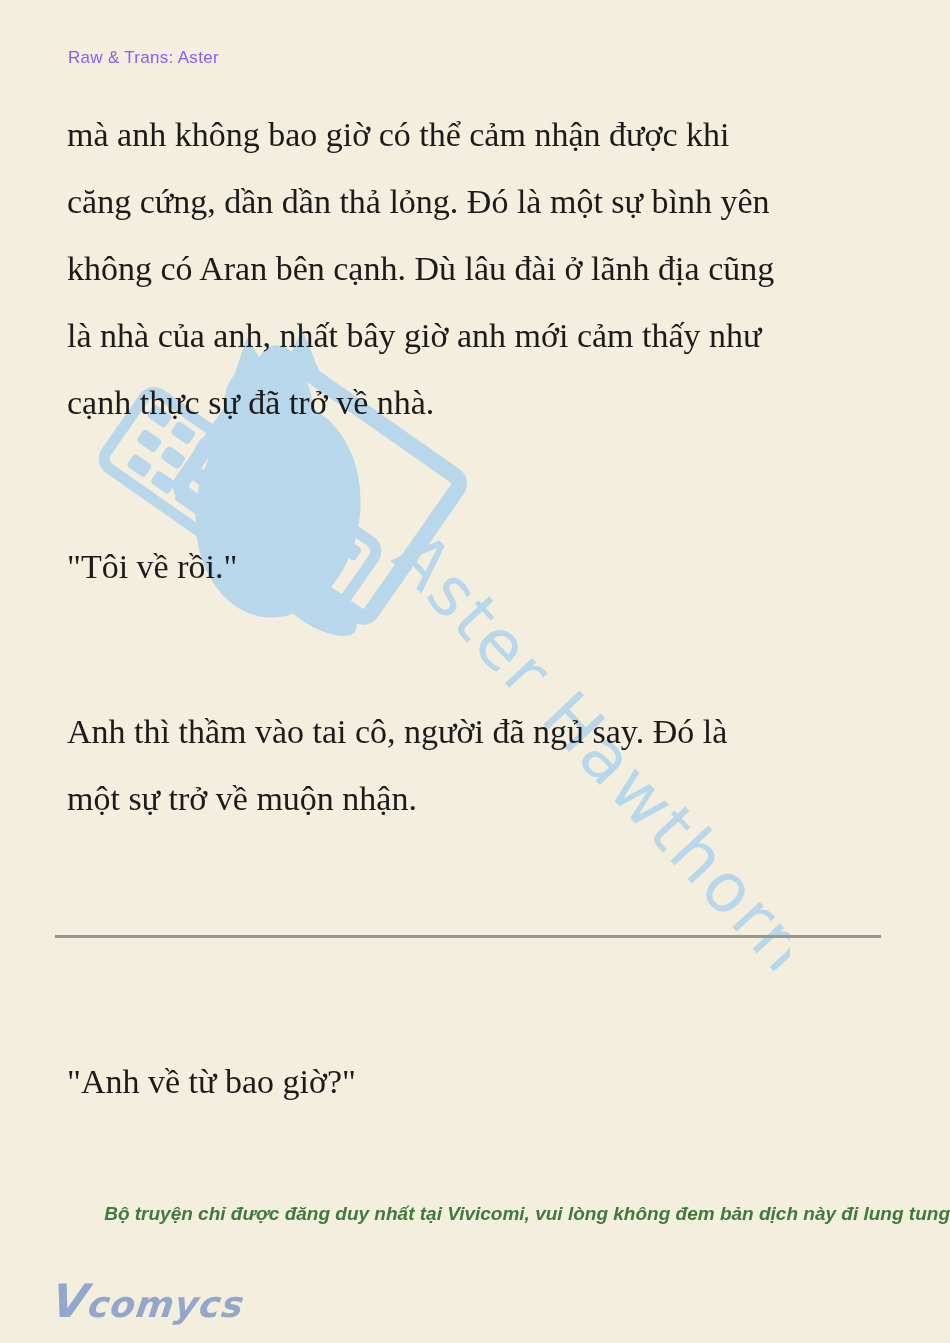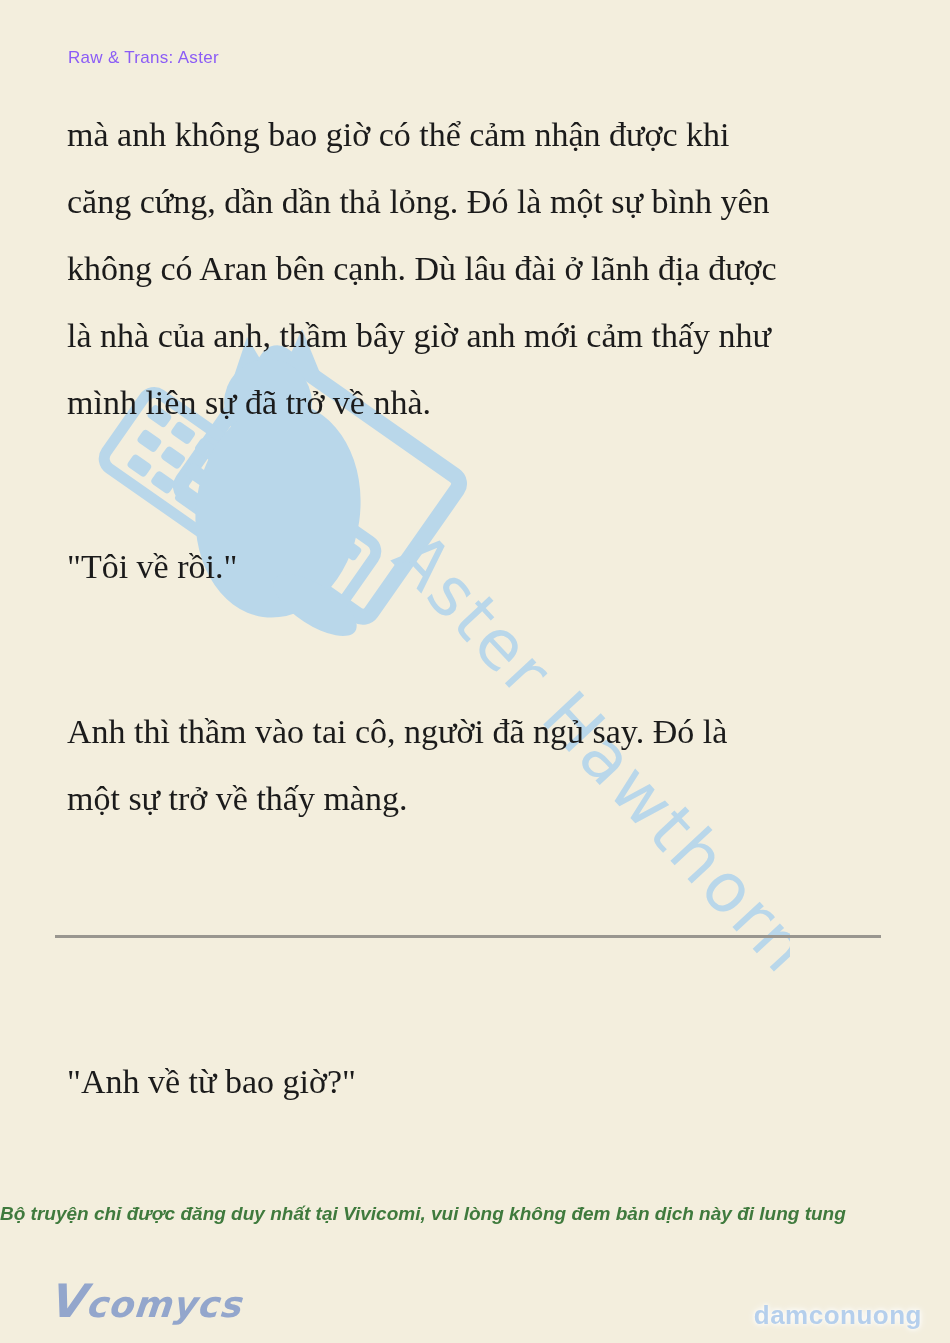--- a/index.html
+++ b/index.html
@@ -21,21 +21,21 @@
   .p2{ top:698px; }
   .q2{ top:1048px; }
   .divider{
     position:absolute; left:55px; top:935px; width:826px; height:3px;
     background:#99968f;
   }
   .footer{
     position:absolute; left:0; top:1197px; width:950px;
     font-family:"Liberation Sans", sans-serif;
     font-style:italic; font-weight:bold;
-    font-size:19px; line-height:33px; text-align:left;
+    font-size:19px; line-height:33px; text-align:right;
     color:#3f7a3d;
   }
   .site-logo{
     position:absolute; left:52px; top:1283px;
     font-family:"DejaVu Sans", sans-serif;
     font-style:italic; font-weight:bold;
     font-size:36px; letter-spacing:1px;
     color:#93a6cc; transform:skewX(-8deg);
   }
   .site-logo .logo-v{ font-size:46px; line-height:36px; }
@@ -96,43 +96,42 @@
       <ellipse cx="188" cy="185" rx="82" ry="108" transform="rotate(8 188 185)"></ellipse>
       <ellipse cx="225" cy="280" rx="48" ry="20" transform="rotate(33 225 280)"></ellipse>
     </g>
 
     <text transform="translate(300 235) rotate(47)" font-family="DejaVu Sans, sans-serif" font-size="68" letter-spacing="3" fill="#b9d7ea">Aster Hawthorn</text>
   </svg>
 
   <div class="para p1">
     <div class="t-line">mà anh không bao giờ có thể cảm nhận được khi</div>
     <div class="t-line">căng cứng, dần dần thả lỏng. Đó là một sự bình yên</div>
-    <div class="t-line">không có Aran bên cạnh. Dù lâu đài ở lãnh địa được</div>
-    <div class="t-line">là nhà của anh, thầm bây giờ anh mới cảm thấy như</div>
-    <div class="t-line">mình liên sự đã trở về nhà.</div>
+    <div class="t-line">không có Aran bên cạnh. Dù lâu đài ở lãnh địa cũng</div>
+    <div class="t-line">là nhà của anh, nhất bây giờ anh mới cảm thấy như</div>
+    <div class="t-line">cạnh thực sự đã trở về nhà.</div>
   </div>
 
   <div class="para q1">
     <div class="t-line">"Tôi về rồi."</div>
   </div>
 
   <div class="para p2">
     <div class="t-line">Anh thì thầm vào tai cô, người đã ngủ say. Đó là</div>
-    <div class="t-line">một sự trở về thấy màng.</div>
+    <div class="t-line">một sự trở về muộn nhận.</div>
   </div>
 
   <div class="divider"></div>
 
   <div class="para q2">
     <div class="t-line">"Anh về từ bao giờ?"</div>
   </div>
 
   <div class="footer">
     <div>Bộ truyện chỉ được đăng duy nhất tại Vivicomi, vui lòng không đem bản dịch này đi lung tung</div>
   </div>
 
   <div class="site-logo">
     <span class="logo-v">V</span><span>comycs</span>
   </div>
 
-  <div class="uploader">damconuong</div>
 
 </div>
 
 </body></html>

